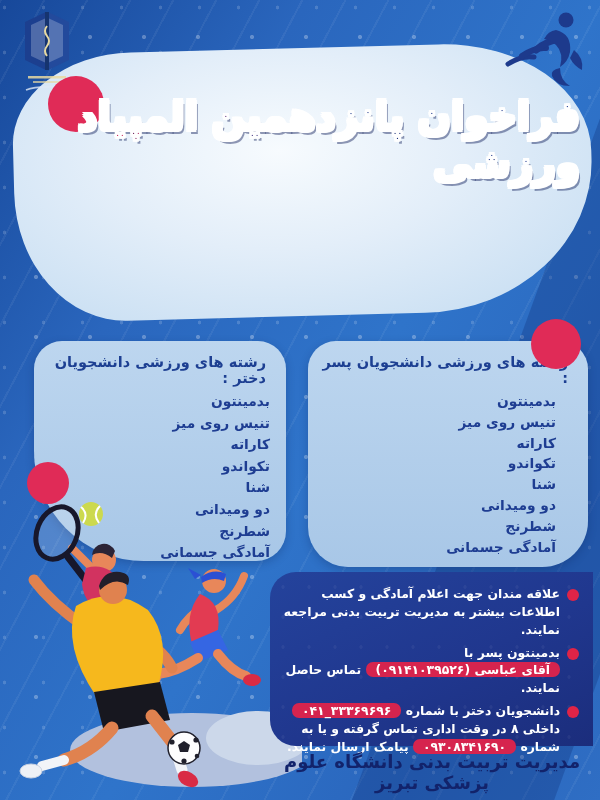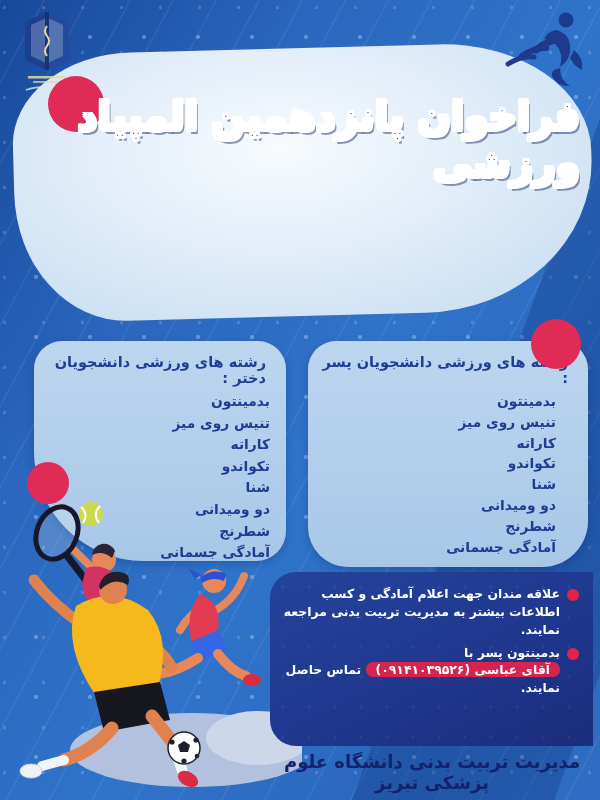--- a/index.html
+++ b/index.html
@@ -209,15 +209,19 @@
 
 <div class="abs contact-box">
   <div class="note">
     <span class="note-dot"></span>
     <span class="note-text">علاقه مندان جهت اعلام آمادگی و کسب اطلاعات بیشتر به مدیریت تربیت بدنی مراجعه نمایند.</span>
   </div>
   <div class="note">
     <span class="note-dot"></span>
     <span class="note-text"><span>بدمینتون پسر با </span><span class="hl">آقای عباسی (۰۹۱۴۱۰۳۹۵۲۶)</span><span> تماس حاصل نمایند.</span></span>
   </div>
+  <div class="note">
+    <span class="note-dot"></span>
+    <span class="note-text"><span>دانشجویان دختر با شماره </span><span class="hl">۳۳۳۶۹۶۹۶_۰۴۱</span><span> داخلی ۸ در وقت اداری تماس گرفته و یا به شماره </span><span class="hl">۰۹۳۰۸۳۴۱۶۹۰</span><span> پیامک ارسال نمایند.</span></span>
+  </div>
 </div>
 
 <div class="abs footer">مدیریت تربیت بدنی دانشگاه علوم پزشکی تبریز</div>
 
 </body></html>

